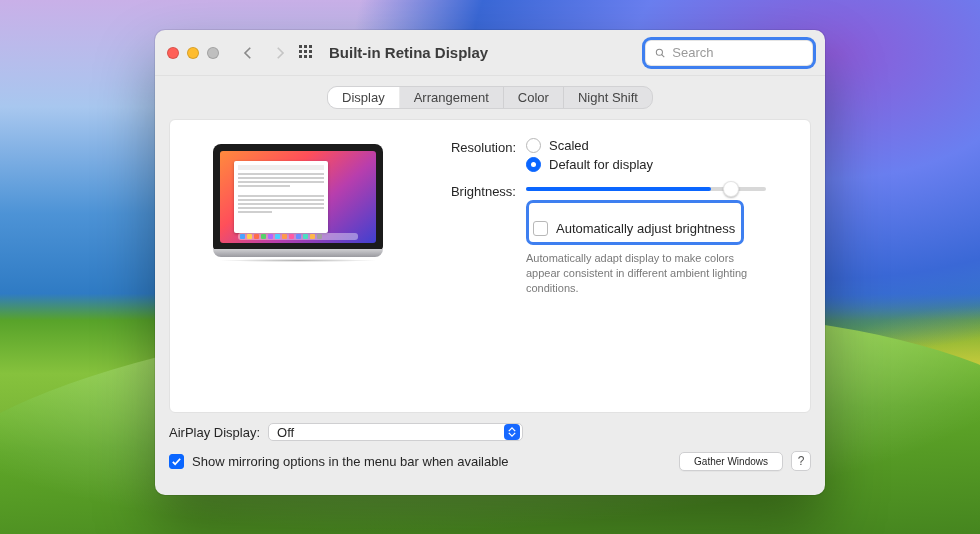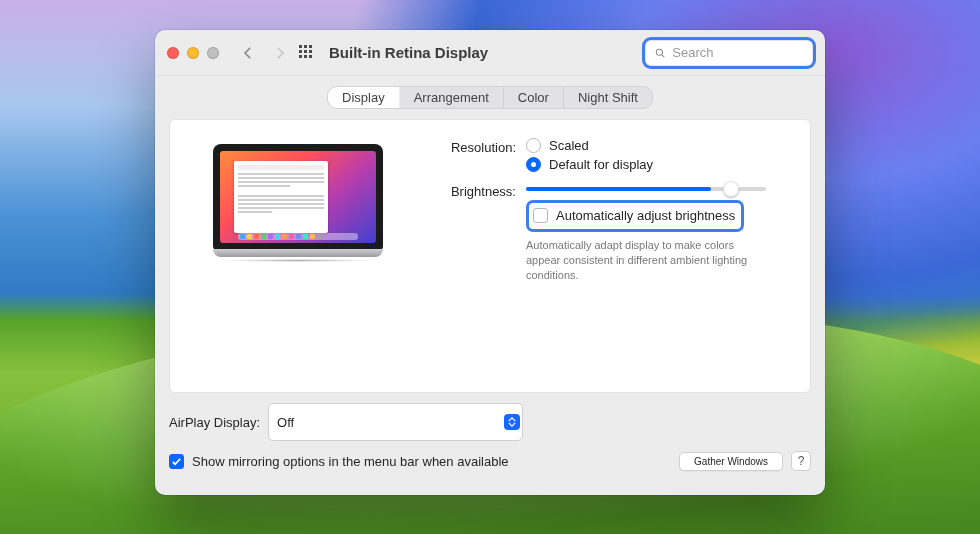--- a/index.html
+++ b/index.html
@@ -85,34 +85,34 @@
     display:flex; align-items:center; justify-content:center; flex:0 0 auto;
   }
   .radio.checked { border-color:#0a66ff; background:#0a66ff; }
   .radio.checked::after { content:""; width:5px; height:5px; background:#fff; border-radius:50%; }
 
   .slider { position:relative; height:14px; display:flex; align-items:center; }
   .slider .track { height:4px; width:240px; background:#d8d8d8; border-radius:2px; position:relative; }
   .slider .fill { position:absolute; left:0; top:0; bottom:0; width:77%; background:#0a66ff; border-radius:2px; }
   .slider .thumb { position:absolute; top:50%; left:77%; width:16px; height:16px; background:#fff; border:0.5px solid rgba(0,0,0,.1); border-radius:50%; transform:translate(-50%,-50%); box-shadow:0 1px 2px rgba(0,0,0,.25); }
 
-  .check-highlight { border:3px solid #3e7ff0; border-radius:7px; padding:2px 6px 3px 4px; margin-top:4px; display:inline-block; }
+  .check-highlight { border:3px solid #3e7ff0; border-radius:7px; padding:15px 6px 3px 4px; margin-top:4px; display:inline-block; }
   .check-row { display:flex; align-items:center; gap:8px; margin:3px 0; }
   .checkbox {
     width:15px; height:15px; border:1px solid #b8b8b8; border-radius:3px; background:#fff; flex:0 0 auto;
     display:flex; align-items:center; justify-content:center; color:#fff; font-size:11px;
   }
   .checkbox.checked { background:#0a66ff; border-color:#0a66ff; }
   .helptext { font-size:11px; color:#7a7a7a; line-height:1.35; margin-top:6px; max-width:240px; }
 
   .footer { padding:10px 14px 14px 14px; font-size:13px; color:#262626; }
   .footer-row { display:flex; align-items:center; gap:8px; margin-bottom:10px; }
   .select {
     display:flex; align-items:center; justify-content:space-between;
-    width:255px; height:38px; background:#fff; border:1px solid #cfcfd1; border-radius:5px; padding:0 2px 0 8px;
+    width:255px; height:18px; background:#fff; border:1px solid #cfcfd1; border-radius:5px; padding:0 2px 0 8px;
   }
   .select .caret { width:16px; height:16px; background:#1668ff; border-radius:4px; display:flex; flex-direction:column; align-items:center; justify-content:center; gap:0px; }
   .select .caret svg { width:8px; height:5px; color:#fff; display:block; }
   .btn {
     background:#fff; border:1px solid #cfcfd1; border-radius:5px; padding:3px 14px; font-size:10px; color:#262626;
     box-shadow:0 1px 0 rgba(0,0,0,.03);
   }
   .helpq { width:20px; height:20px; border:1px solid #cfcfd1; border-radius:5px; background:#fff; display:flex; align-items:center; justify-content:center; font-size:12px; color:#555; }
 </style>
 </head>

